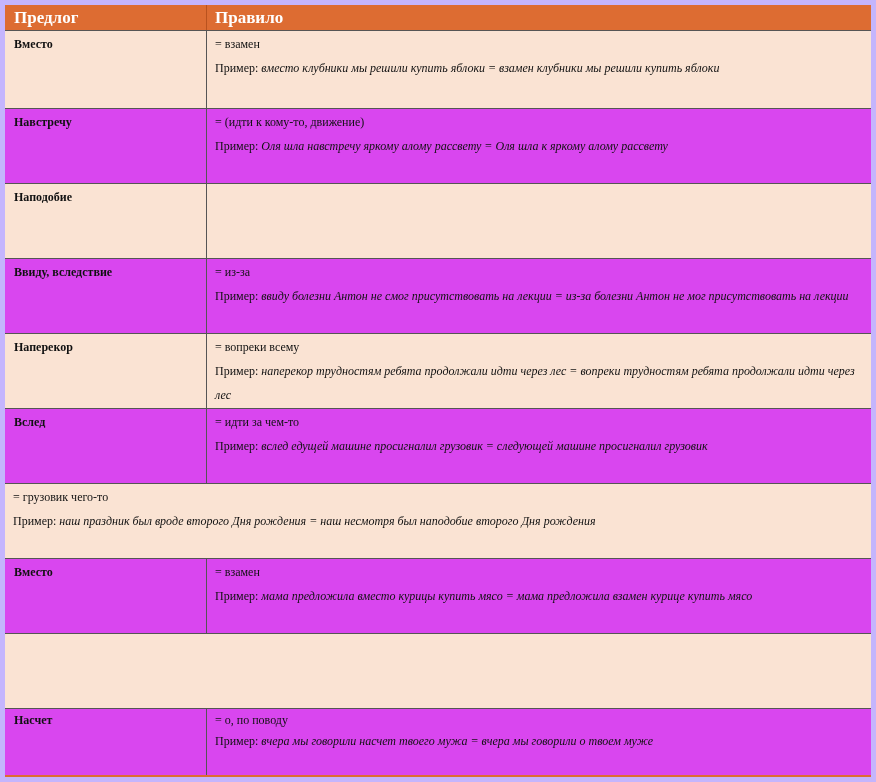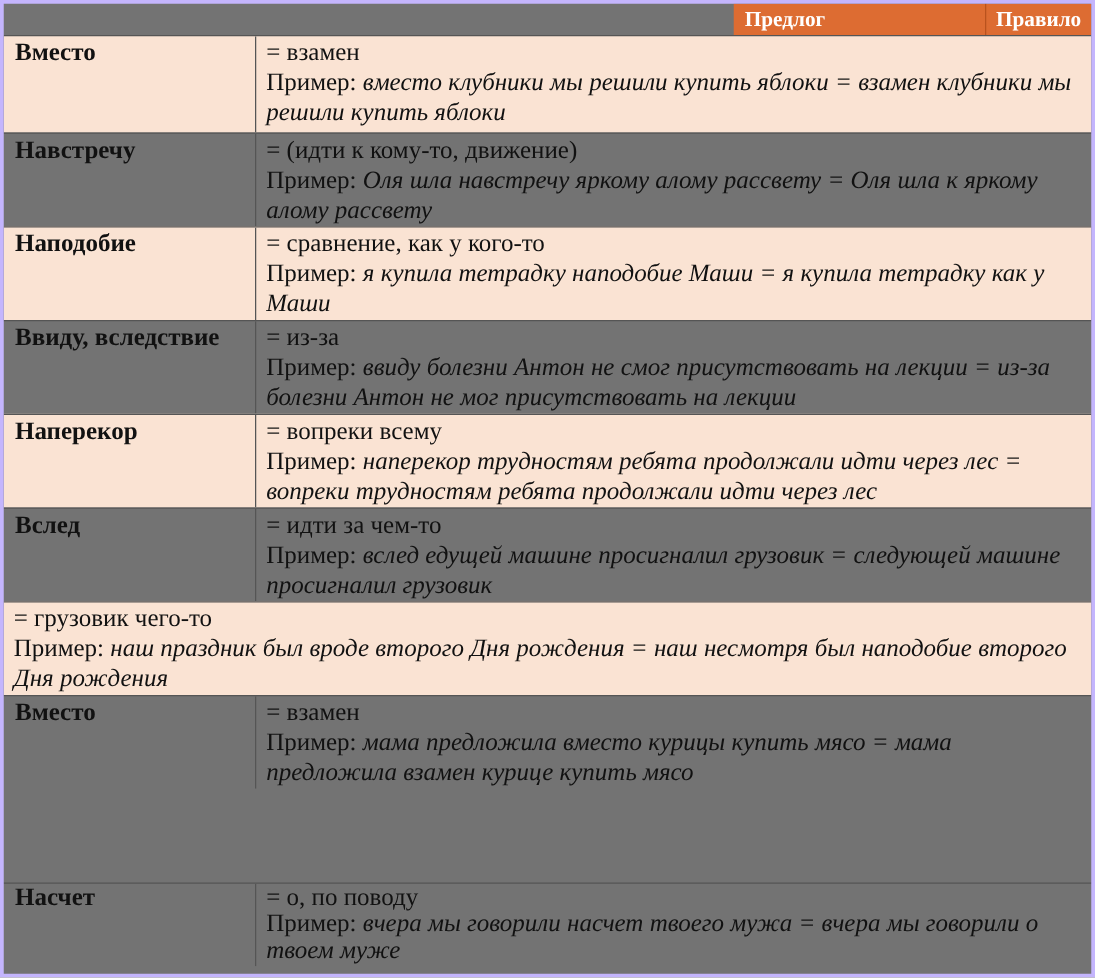--- a/index.html
+++ b/index.html
@@ -1,34 +1,33 @@
 <!DOCTYPE html>
 <html lang="ru"><head>
 <meta charset="utf-8">
 <style>
   html,body{margin:0;padding:0;background:#fff;}
   .doc{
     width:876px;height:782px;
     box-sizing:border-box;
-    border:3px solid #c4b5fd;
+    border:5px solid #c4b5fd;
     display:flex;flex-direction:column;
     font-family:"Liberation Serif", serif;
     color:#111;
     overflow:hidden;
-    background:#737373;
-    align-items:flex-end;
+    background:#d946ef;
   }
   .hrow{
     display:flex;height:25px;flex:0 0 25px;
     background:#DD6C32;color:#fff;font-weight:bold;font-size:17px;
     line-height:24px;
   }
   .row{
     display:flex;border-top:1px solid #555;box-sizing:border-box;
-    font-size:20px;line-height:24px;overflow:hidden;
+    font-size:12px;line-height:24px;overflow:hidden;
   }
   .row.band{background:#FAE3D3;}
   .col1{
     width:202px;flex:0 0 202px;box-sizing:border-box;
     border-right:1px solid #555;
     padding:1px 6px 0 9px;font-weight:bold;
   }
   .hrow .col1{border-right:1px solid #b9521e;}
   .col2{flex:1;box-sizing:border-box;padding:1px 8px 0 8px;}
   .r0{flex:0 0 78px;height:78px;}
@@ -58,24 +57,20 @@
   <div class="row rmid">
     <div class="col1">Навстречу</div>
     <div class="col2">
       <div>= (идти к кому-то, движение)</div>
       <div><span class="ex-label">Пример:</span> <span class="ex-text">Оля шла навстречу яркому алому рассвету = Оля шла к яркому алому рассвету</span></div>
     </div>
   </div>
 
   <div class="row band rmid">
     <div class="col1">Наподобие</div>
-    <div class="col2">
-      <div>= сравнение, как у кого-то</div>
-      <div><span class="ex-label">Пример:</span> <span class="ex-text">я купила тетрадку наподобие Маши = я купила тетрадку как у Маши</span></div>
-    </div>
   </div>
 
   <div class="row rmid">
     <div class="col1">Ввиду, вследствие</div>
     <div class="col2">
       <div>= из-за</div>
       <div><span class="ex-label">Пример:</span> <span class="ex-text">ввиду болезни Антон не смог присутствовать на лекции = из-за болезни Антон не мог присутствовать на лекции</span></div>
     </div>
   </div>
 

